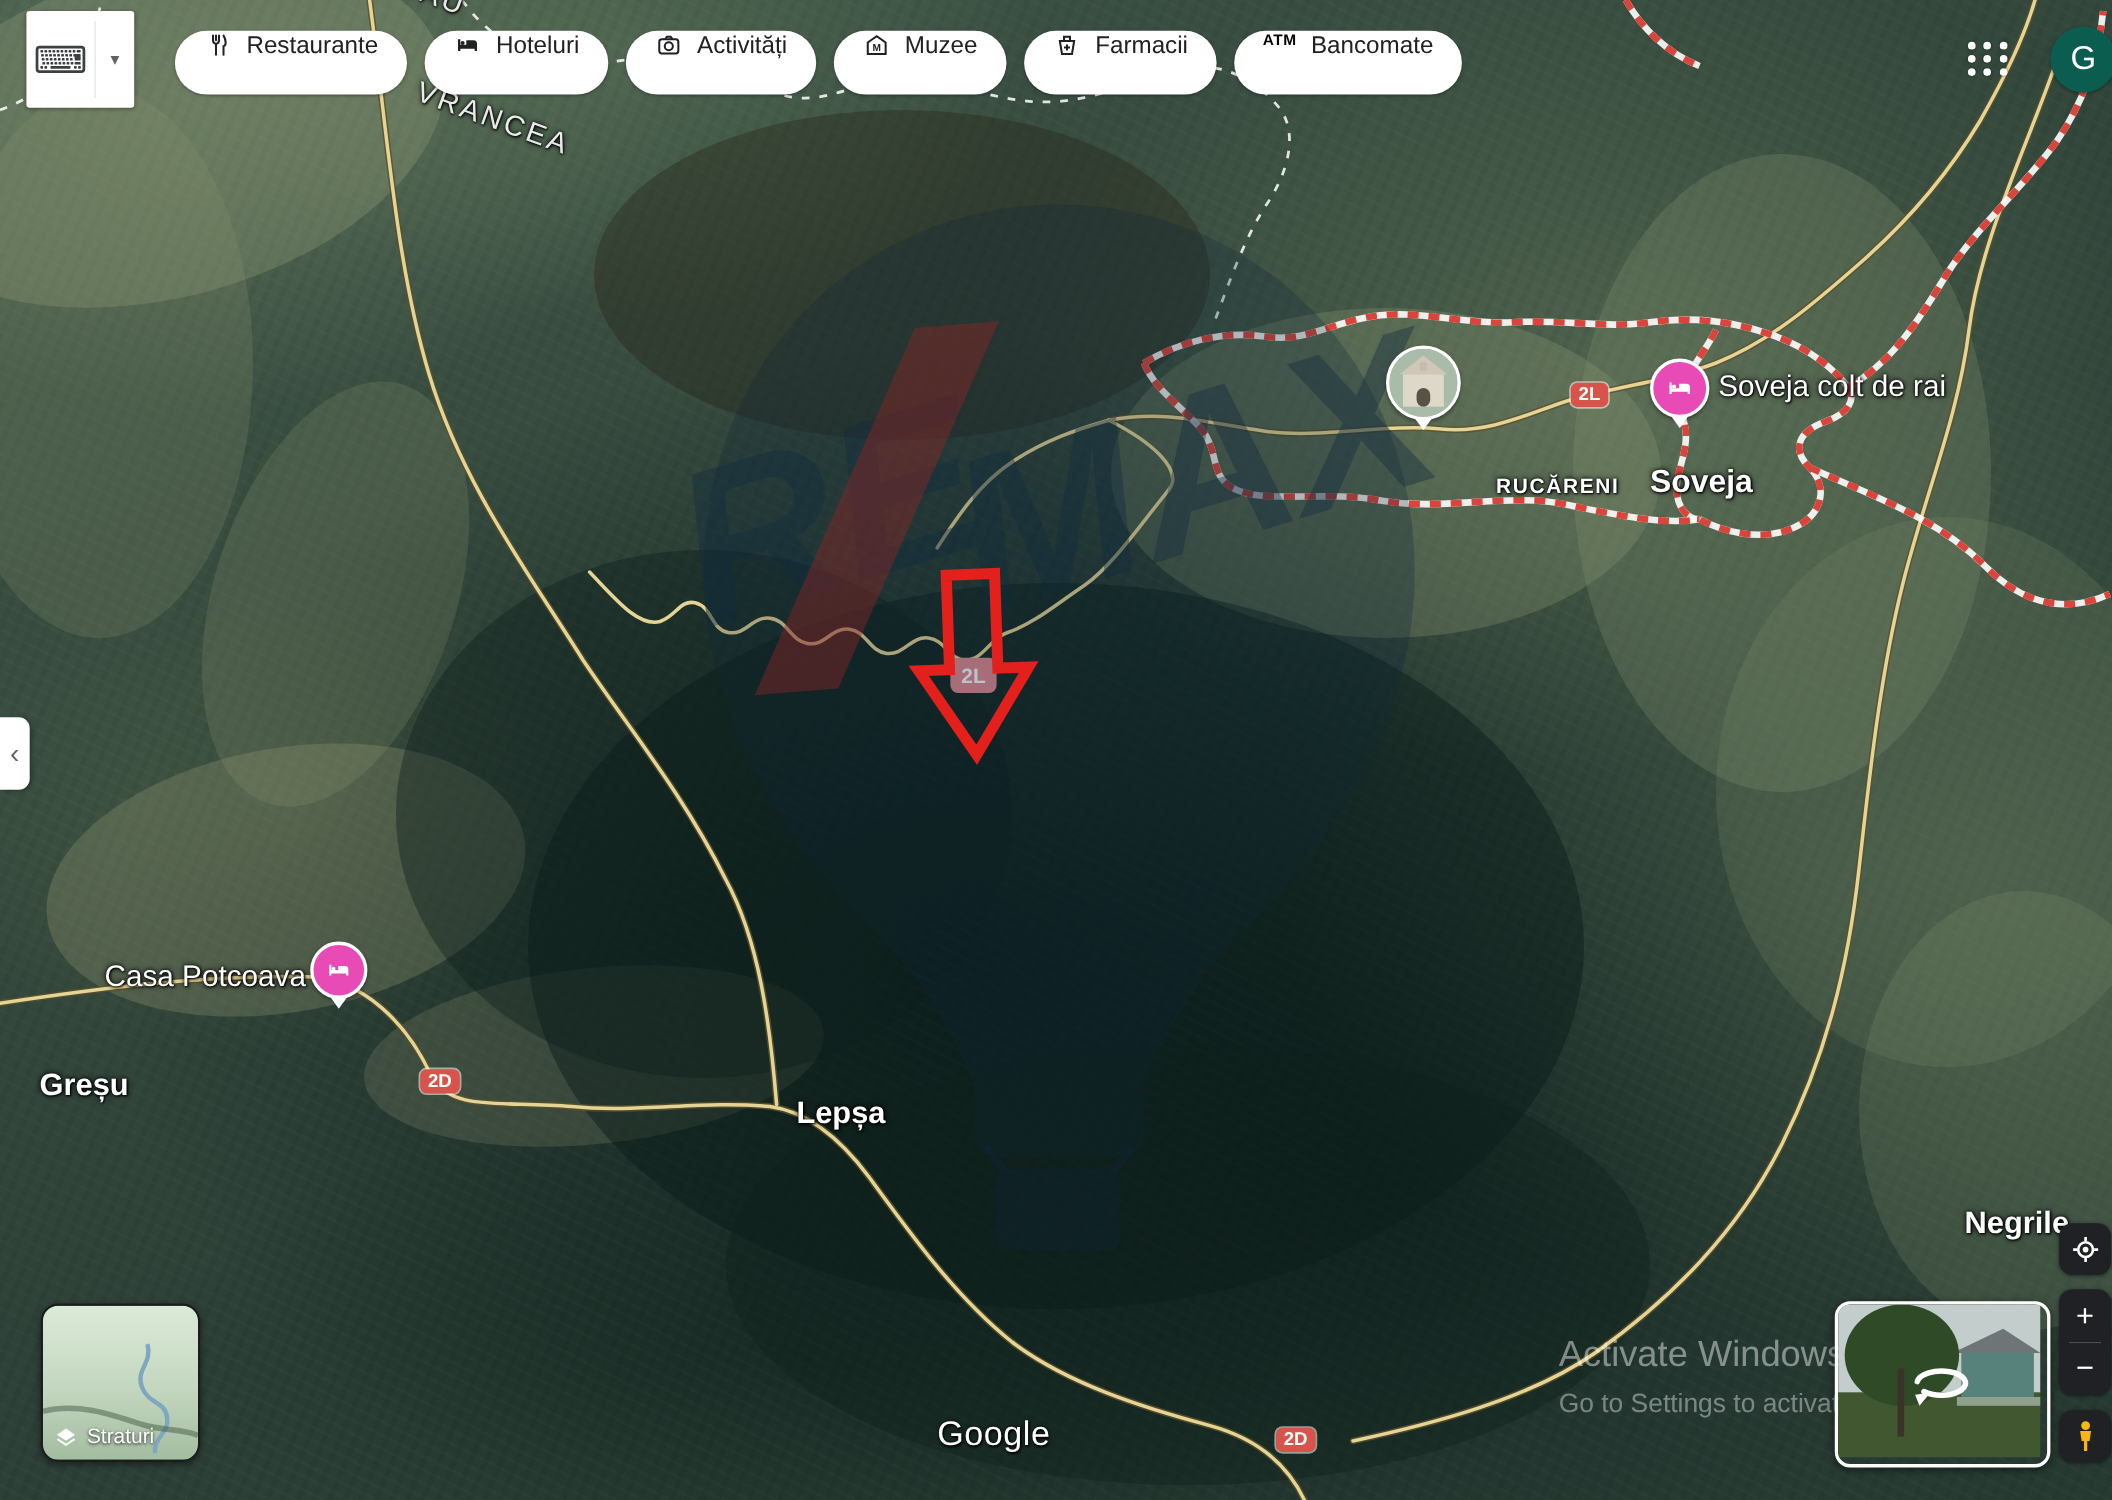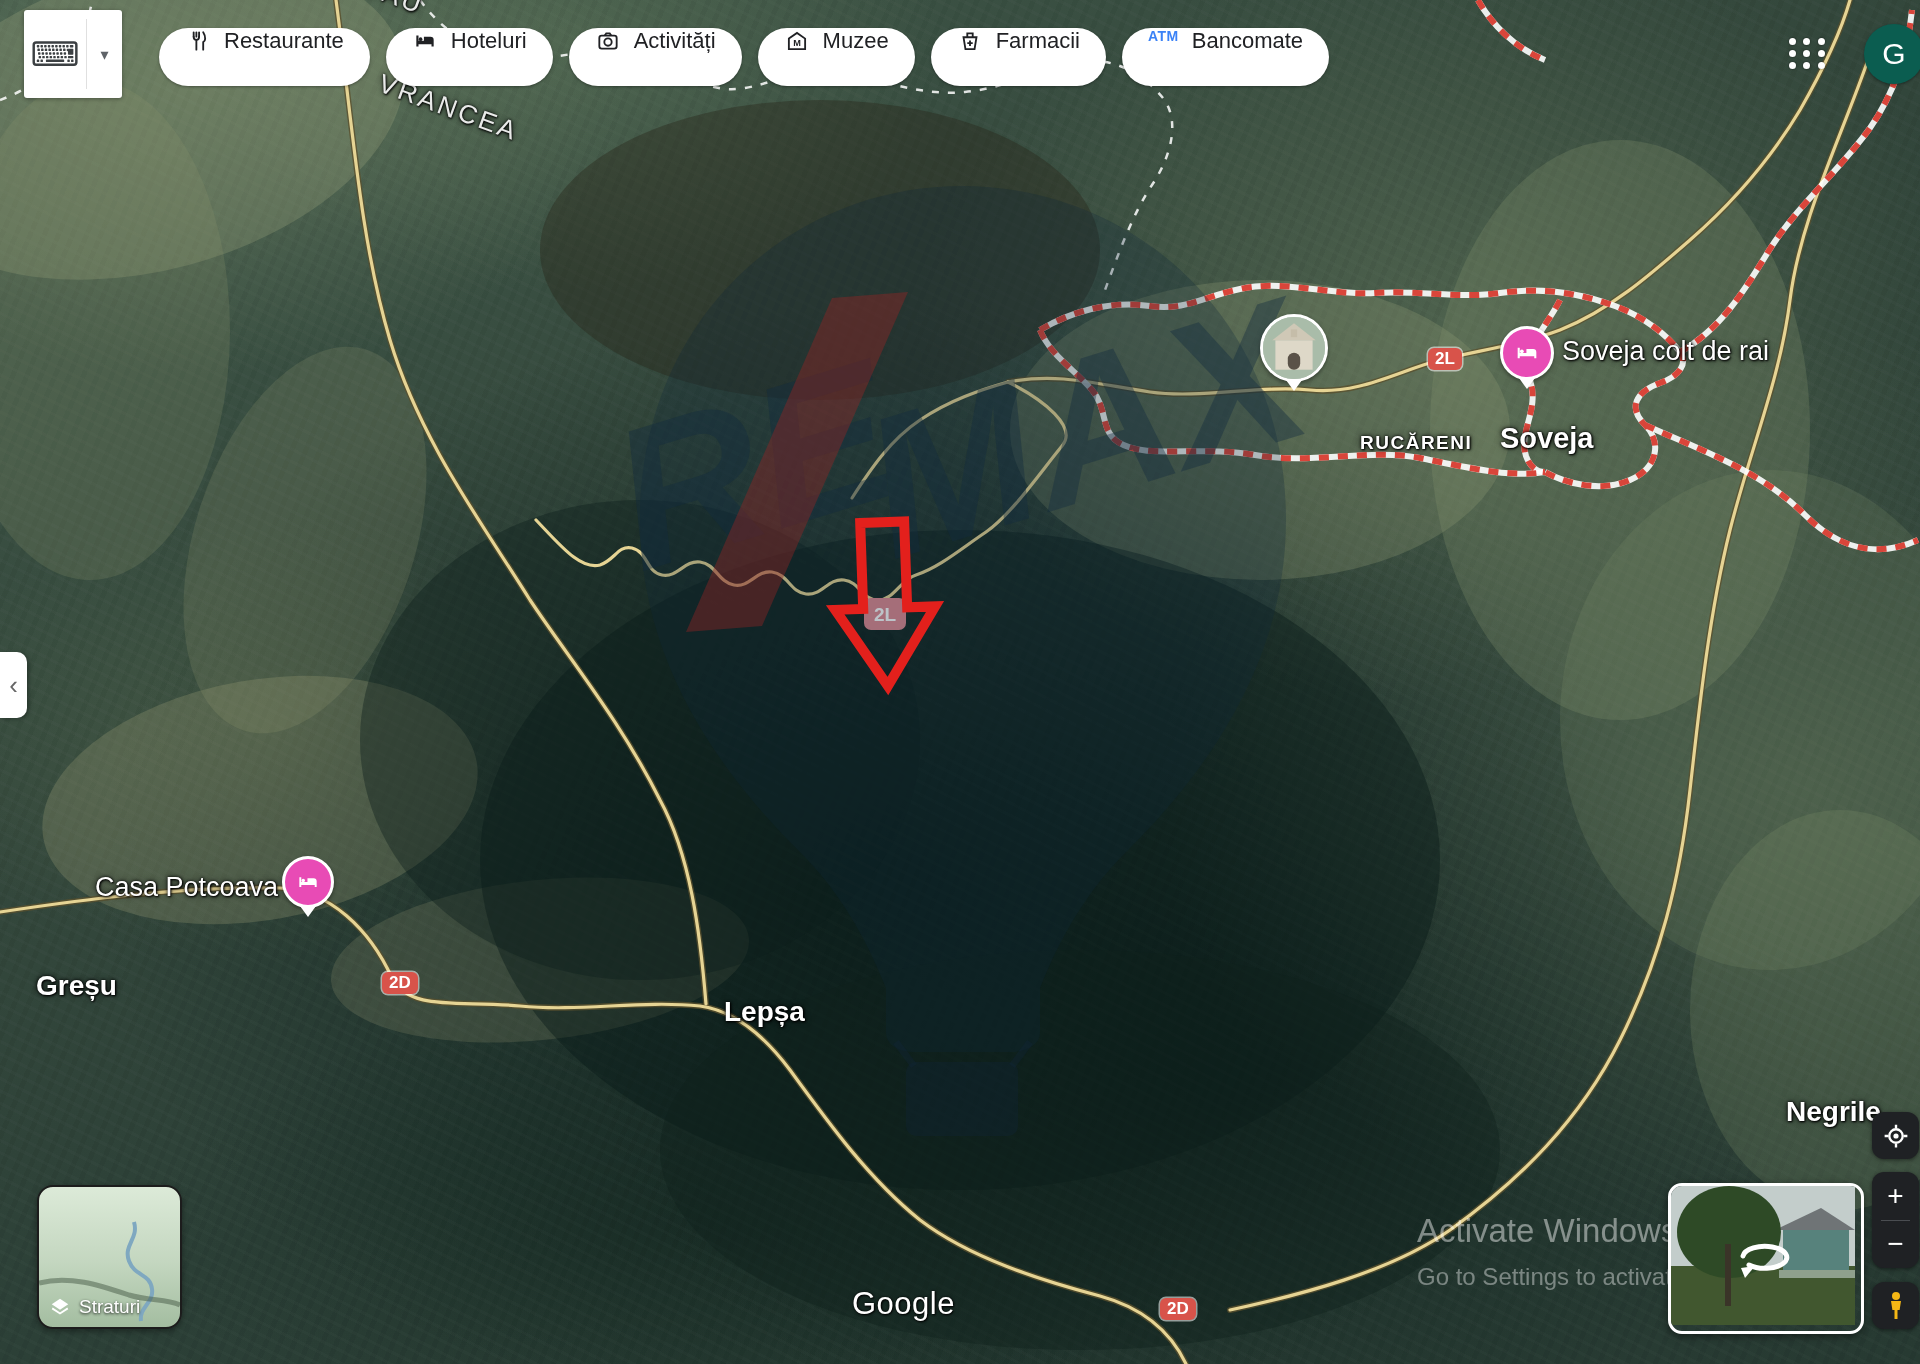--- a/index.html
+++ b/index.html
@@ -39,21 +39,21 @@
   
   .kbd-box{position:absolute;left:24px;top:10px;width:98px;height:88px;background:#fff;z-index:6;
     border-radius:3px;box-shadow:0 1px 4px rgba(0,0,0,.35);display:flex;align-items:center;}
   .kbd-box .kbd{flex:0 0 62px;text-align:center;font-size:34px;color:#3c4043;}
   .kbd-box .sep{width:1px;height:70px;background:#e0e0e0;}
   .kbd-box .caret{flex:1;text-align:center;font-size:16px;color:#5f6368;}
   .category-row{position:absolute;left:159px;top:28px;display:flex;gap:16px;z-index:6;}
   .pill{height:58px;background:#fff;border-radius:30px;display:flex;align-items:flex-start;gap:13px;
     padding:0 26px;font-size:22px;color:#202124;box-shadow:0 1px 3px rgba(0,0,0,.35);cursor:pointer;}
   .pill svg{width:26px;height:26px;flex:0 0 26px;}
-  .atm-glyph{font-size:14px;font-weight:800;letter-spacing:.5px;color:#3b82f6;}
+  .atm-glyph{font-size:14px;font-weight:800;letter-spacing:.5px;color:#000000;}
   .apps-grid{position:absolute;left:1788px;top:34px;width:38px;height:38px;z-index:6;
     display:grid;grid-template-columns:repeat(3,1fr);gap:5px;align-content:center;justify-items:center;cursor:pointer;}
   .apps-grid span{width:7px;height:7px;border-radius:50%;background:#fff;box-shadow:0 0 2px rgba(0,0,0,.6);}
   .avatar{position:absolute;left:1864px;top:24px;width:60px;height:60px;border-radius:50%;z-index:6;
     background:#0b5d50;color:#fff;font-size:30px;display:flex;align-items:center;justify-content:center;
     box-shadow:0 1px 3px rgba(0,0,0,.4);cursor:pointer;}
   .side-tab{position:absolute;left:0;top:652px;width:27px;height:66px;background:#fff;z-index:6;
     border-radius:0 10px 10px 0;box-shadow:2px 1px 4px rgba(0,0,0,.3);display:flex;align-items:center;
     justify-content:center;color:#666;font-size:26px;cursor:pointer;}
   

